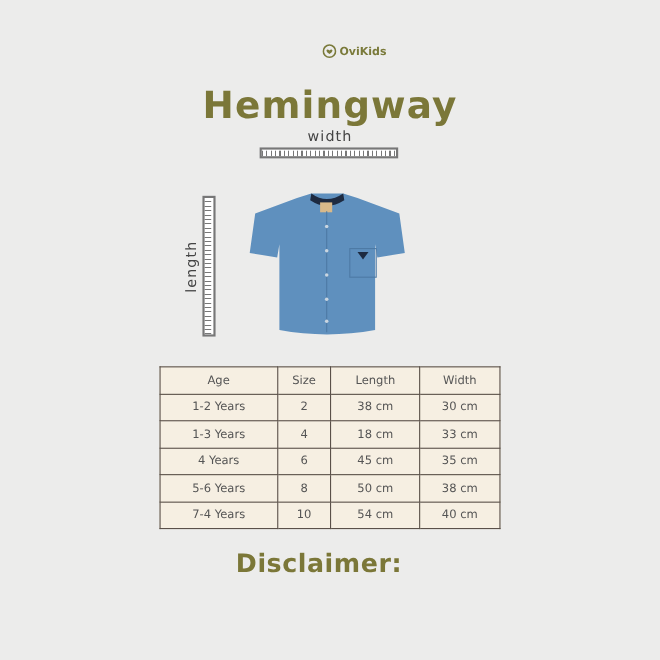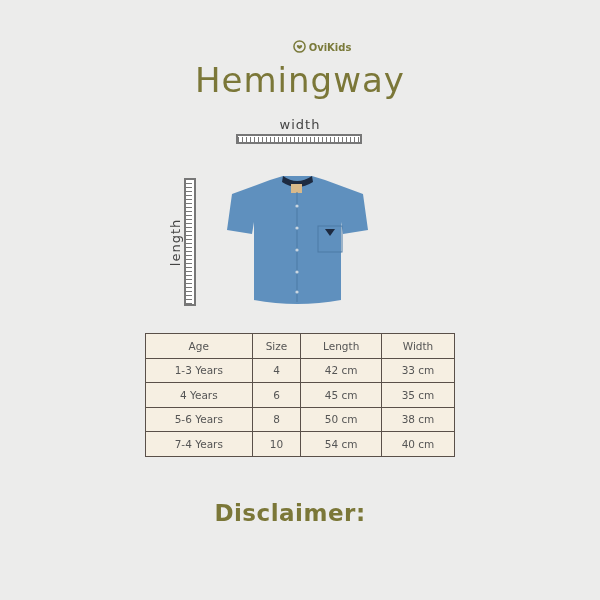--- a/index.html
+++ b/index.html
@@ -2,21 +2,21 @@
 <html><head>
 <meta charset="utf-8">
 <style>
   html, body { margin: 0; padding: 0; }
   body {
     width: 600px; height: 600px; background: #ececeb; position: relative; overflow: hidden;
     font-family: "DejaVu Sans", sans-serif; color: #4a4a4a;
   }
   .logo { position: absolute; top: 38px; left: 0; width: 600px; display: flex; justify-content: center; align-items: center; gap: 3px; margin-left: 22px; }
   .logo-text { font-size: 10px; font-weight: bold; color: #7a7a3a; }
-  .title { position: absolute; top: 60px; left: 0; width: 600px; text-align: center; font-size: 34px; font-weight: normal; color: #7b7738; letter-spacing: 1px; }
+  .title { position: absolute; top: 76px; left: 0; width: 600px; text-align: center; font-size: 34px; font-weight: bold; color: #7b7738; letter-spacing: 1px; }
   .width-label { position: absolute; top: 117px; left: 250px; width: 100px; text-align: center; font-size: 13px; color: #444; letter-spacing: 1px; }
   .ruler-h { position: absolute; top: 134px; left: 236px; width: 126px; height: 10px; border: 2px solid #777; background: #fff; box-sizing: border-box;
     background-image: repeating-linear-gradient(90deg, #777 0 1px, transparent 1px 4px); background-size: 100% 5px; background-repeat: no-repeat; background-position: bottom; }
   .ruler-v { position: absolute; top: 178px; left: 184px; width: 12px; height: 128px; border: 2px solid #777; background: #fff; box-sizing: border-box;
     background-image: repeating-linear-gradient(0deg, #777 0 1px, transparent 1px 4px); background-size: 6px 100%; background-repeat: no-repeat; background-position: left; }
   .length-label { position: absolute; top: 235px; left: 140px; width: 70px; text-align: center; font-size: 13px; color: #444; letter-spacing: 1px; transform: rotate(-90deg); }
   .shirt { position: absolute; top: 172px; left: 225px; width: 145px; height: 135px; }
   table.size { position: absolute; top: 333px; left: 145px; width: 310px; border-collapse: collapse; background: #f6efe2; }
   table.size td, table.size th { border: 1.5px solid #5a5049; height: 23.5px; text-align: center; font-size: 10.5px; color: #555; font-weight: normal; padding: 0; }
   table.size th { font-size: 10.5px; }
@@ -63,23 +63,29 @@
 
 <table class="size">
   <tbody>
       <tr>
     <th>Age</th>
     <th>Size</th>
     <th>Length</th>
     <th>Width</th>
   </tr>
   <tr>
+    <td>1-2 Years</td>
+    <td class="sz">2</td>
+    <td>38 cm</td>
+    <td>30 cm</td>
+  </tr>
+  <tr>
     <td>1-3 Years</td>
     <td class="sz">4</td>
-    <td>42 cm</td>
+    <td>18 cm</td>
     <td>33 cm</td>
   </tr>
   <tr>
     <td>4 Years</td>
     <td class="sz">6</td>
     <td>45 cm</td>
     <td>35 cm</td>
   </tr>
   <tr>
     <td>5-6 Years</td>

